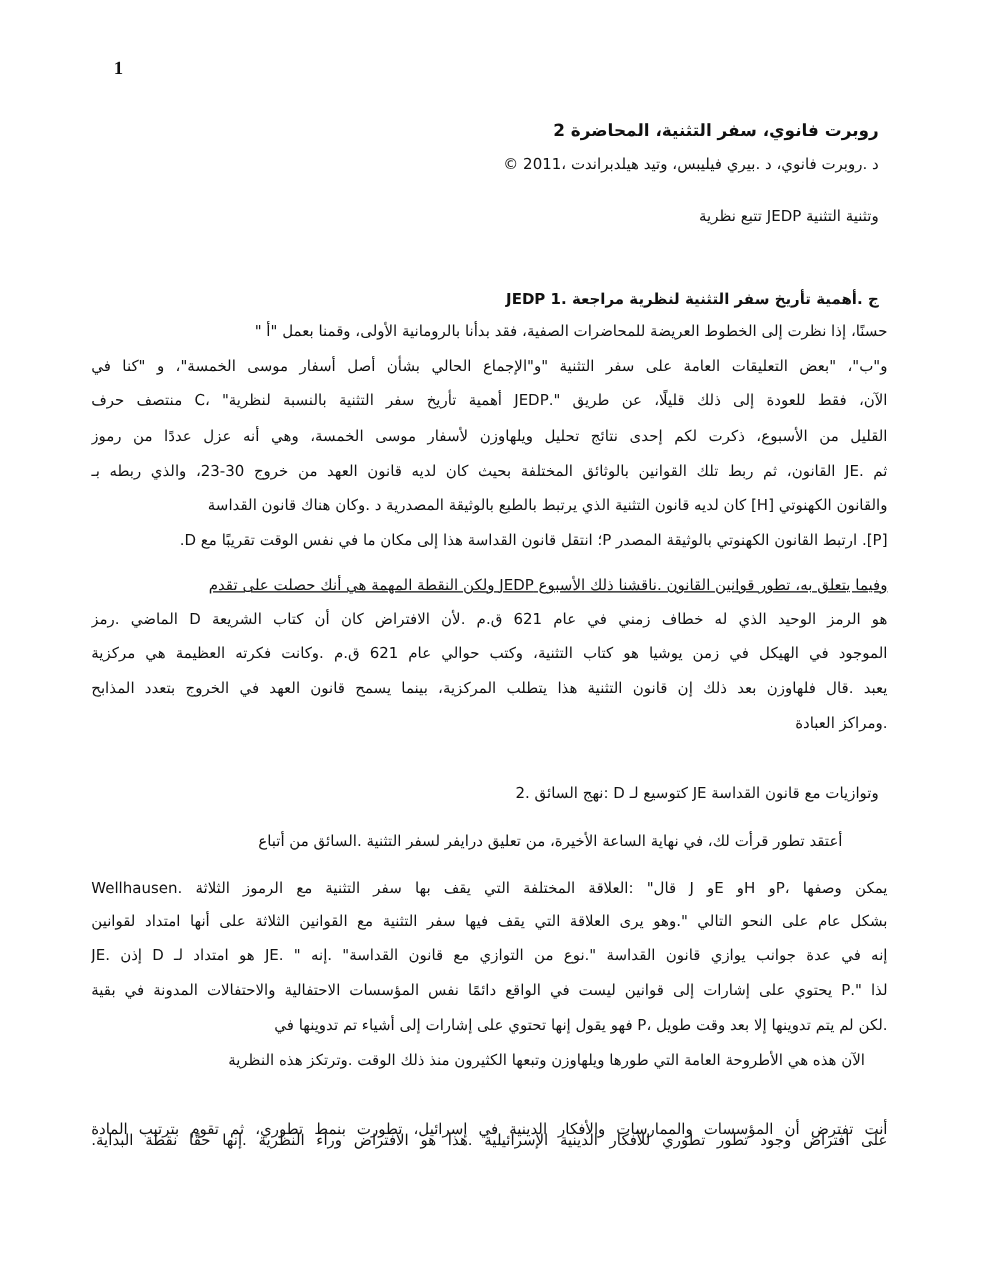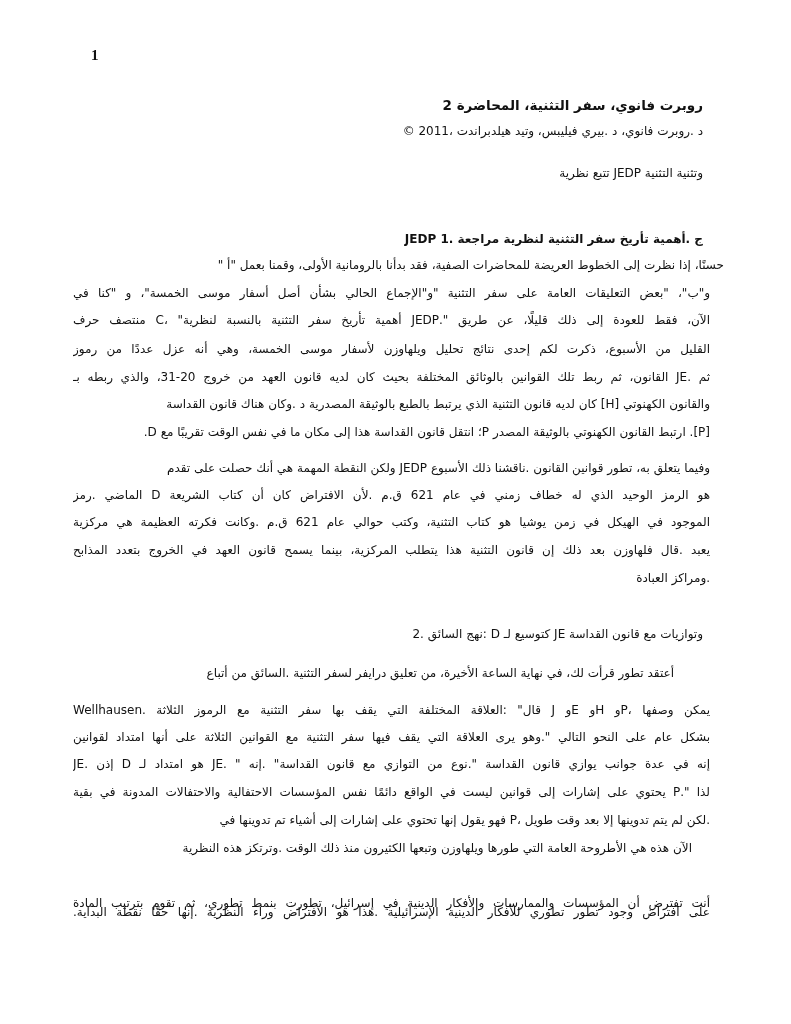--- a/index.html
+++ b/index.html
@@ -19,28 +19,28 @@
 
 <div class="page-num">1</div>
 
 <div class="ln r bold" style="top:95px;font-size:13.5px;">روبرت فانوي، سفر التثنية، المحاضرة 2</div>
 <div class="ln r" style="top:121px;">د .روبرت فانوي، د .بيري فيليبس، وتيد هيلدبراندت ،2011 ©</div>
 <div class="ln r" style="top:163px;margin-left:44px;">وتثنية التثنية JEDP تتبع نظرية</div>
 
 <div class="ln r" style="top:229px;font-weight:bold;">JEDP ج .أهمية تأريخ سفر التثنية لنظرية مراجعة .1</div>
 
 <div>
-  <div class="ln r2" style="top:255px;right:67px;margin-left:40px;">حسنًا، إذا نظرت إلى الخطوط العريضة للمحاضرات الصفية، فقد بدأنا بالرومانية الأولى، وقمنا بعمل "أ "</div>
+  <div class="ln r2" style="top:255px;right:81px;margin-left:40px;">حسنًا، إذا نظرت إلى الخطوط العريضة للمحاضرات الصفية، فقد بدأنا بالرومانية الأولى، وقمنا بعمل "أ "</div>
   <div class="ln just" style="top:283px;">و"ب"، "بعض التعليقات العامة على سفر التثنية "و"الإجماع الحالي بشأن أصل أسفار موسى الخمسة"، و "كنا في</div>
   <div class="ln just" style="top:310px;">الآن، فقط للعودة إلى ذلك قليلًا، عن طريق  ".JEDP أهمية تأريخ سفر التثنية بالنسبة لنظرية" ،C منتصف حرف</div>
   <div class="ln just" style="top:339px;">القليل من الأسبوع، ذكرت لكم إحدى نتائج تحليل ويلهاوزن لأسفار موسى الخمسة، وهي أنه عزل عددًا من رموز</div>
-  <div class="ln just" style="top:367px;">ثم .JE القانون، ثم ربط تلك القوانين بالوثائق المختلفة بحيث كان لديه قانون العهد من خروج 20-31، والذي ربطه بـ</div>
+  <div class="ln just" style="top:367px;">ثم .JE القانون، ثم ربط تلك القوانين بالوثائق المختلفة بحيث كان لديه قانون العهد من خروج 30-23، والذي ربطه بـ</div>
   <div class="ln r2" style="top:394px;">والقانون الكهنوتي [H] كان لديه قانون التثنية الذي يرتبط بالطبع بالوثيقة المصدرية د .وكان هناك قانون القداسة</div>
   <div class="ln r2" style="top:422px;">.D ؛ انتقل قانون القداسة هذا إلى مكان ما في نفس الوقت تقريبًا معP ارتبط القانون الكهنوتي بالوثيقة المصدر .[P]</div>
-  <div class="ln r2" style="top:458px;">وفيما يتعلق به، تطور قوانين القانون .ناقشنا ذلك الأسبوع  JEDP ولكن النقطة المهمة هي أنك حصلت على تقدم</div>
+  <div class="ln r2" style="top:458px;text-decoration:underline;">وفيما يتعلق به، تطور قوانين القانون .ناقشنا ذلك الأسبوع  JEDP ولكن النقطة المهمة هي أنك حصلت على تقدم</div>
   <div class="ln just" style="top:485px;">هو الرمز الوحيد الذي له خطاف زمني في عام 621 ق.م .لأن الافتراض كان أن كتاب الشريعة  D الماضي .رمز</div>
   <div class="ln just" style="top:512px;">الموجود في الهيكل في زمن يوشيا هو كتاب التثنية، وكتب حوالي عام 621 ق.م .وكانت فكرته العظيمة هي مركزية</div>
   <div class="ln just" style="top:540px;">يعبد .قال فلهاوزن بعد ذلك إن قانون التثنية هذا يتطلب المركزية، بينما يسمح قانون العهد في الخروج بتعدد المذابح</div>
   <div class="ln r2" style="top:568px;">.ومراكز العبادة</div>
 </div>
 
 <div class="ln r" style="top:624px;">وتوازيات مع قانون القداسة JE كتوسيع لـ D :نهج السائق .2</div>
 
 <div>
   <div class="ln" style="top:663px;right:117px;">أعتقد تطور قرأت لك، في نهاية الساعة الأخيرة، من تعليق درايفر لسفر التثنية .السائق من أتباع</div>

